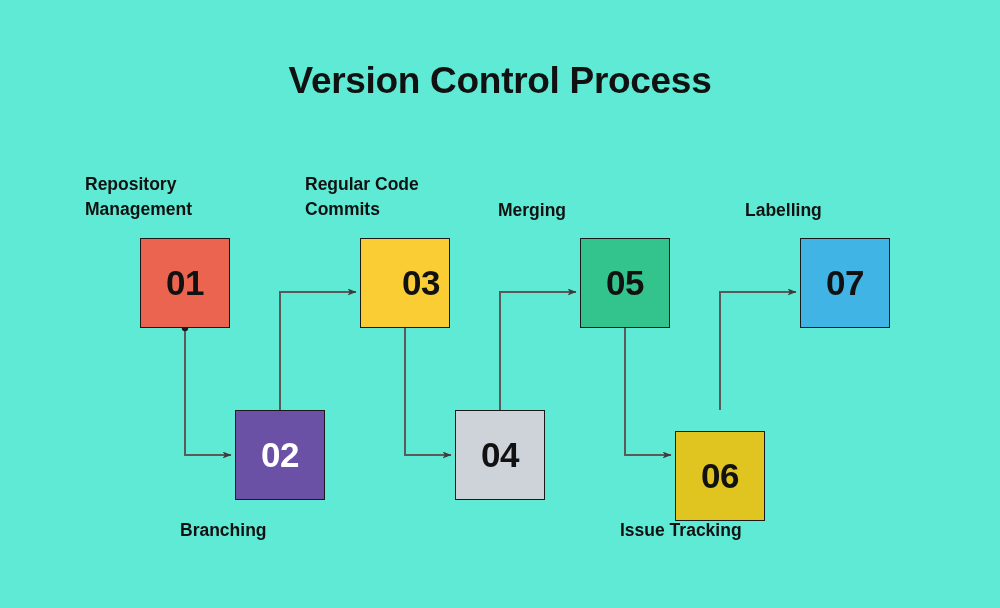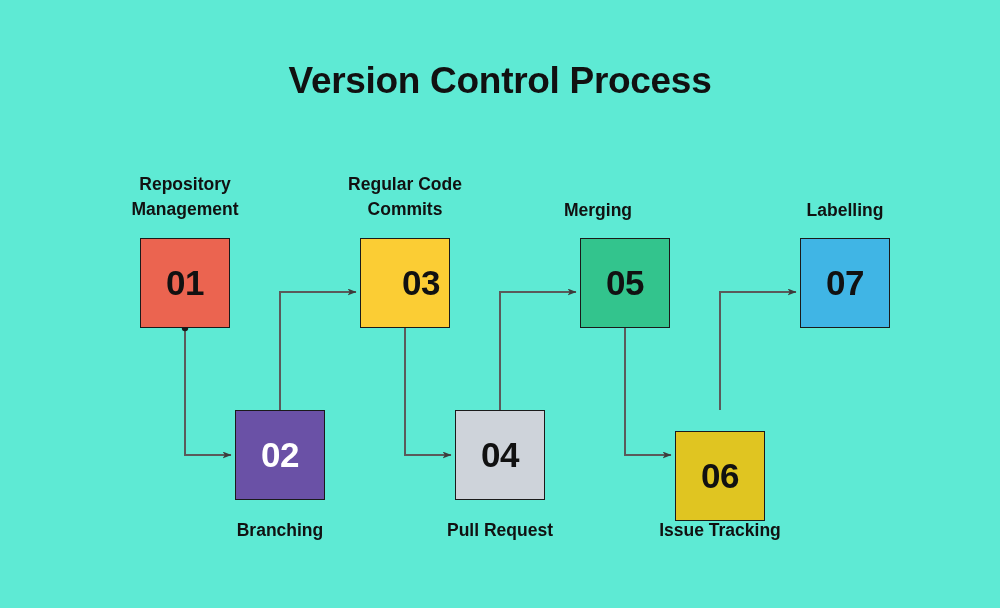--- a/index.html
+++ b/index.html
@@ -45,21 +45,20 @@
     box-sizing: border-box;
     display: flex;
     align-items: center;
     justify-content: center;
     font-size: 35px;
     font-weight: bold;
     letter-spacing: -0.5px;
   }
   .node-label {
     position: absolute;
-    text-align: center;
     font-size: 17.5px;
     font-weight: bold;
     color: #111111;
     line-height: 1.45;
     white-space: pre-line;
   }
 </style>
 </head>
 <body>
 
@@ -98,21 +97,20 @@
 
   <div class="node-label" style="left:305px; top:172px; width:200px;">Regular Code
 Commits</div>
   <div class="node" style="left: 360px; top: 238px; background: rgb(251, 205, 52); color: rgb(17, 17, 17); border-color: rgb(26, 26, 26); padding-left: 32px;">
     <span>03</span>
   </div>
 
   <div class="node" style="left: 455px; top: 410px; background: rgb(206, 211, 218); color: rgb(17, 17, 17); border-color: rgb(26, 26, 26);">
     <span>04</span>
   </div>
-  <div class="node-label" style="left:400px; top:518px; width:200px;">Pull Request</div>
 
   <div class="node-label" style="left:498px; top:198px; width:200px;">Merging</div>
   <div class="node" style="left: 580px; top: 238px; background: rgb(51, 196, 141); color: rgb(17, 17, 17); border-color: rgb(26, 26, 26);">
     <span>05</span>
   </div>
 
   <div class="node" style="left: 675px; top: 410px; background: rgb(224, 197, 33); color: rgb(17, 17, 17); border-color: rgb(26, 26, 26); margin-top: 21px;">
     <span>06</span>
   </div>
   <div class="node-label" style="left:620px; top:518px; width:200px;">Issue Tracking</div>

